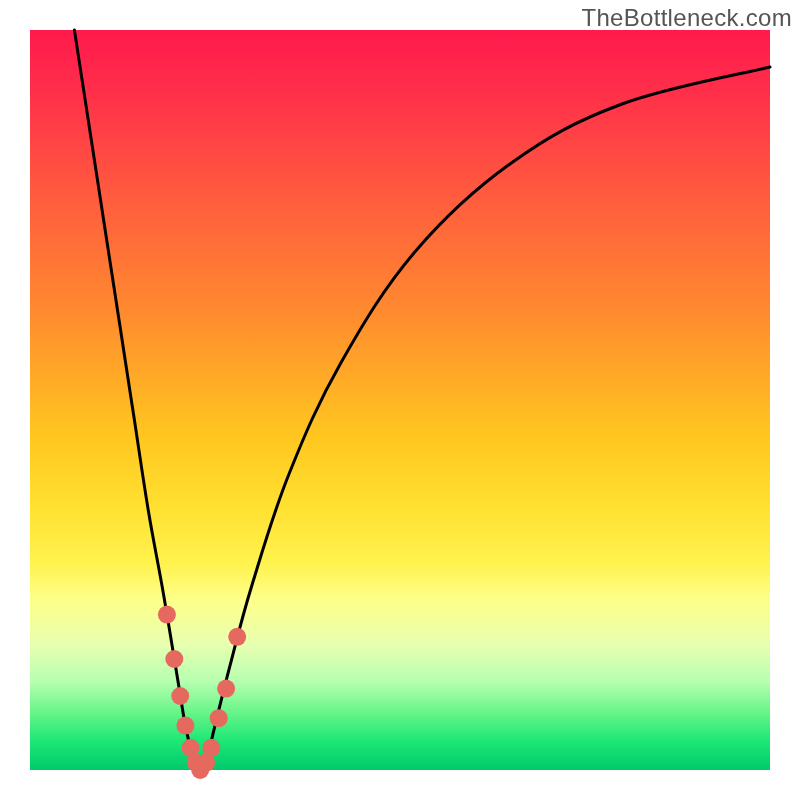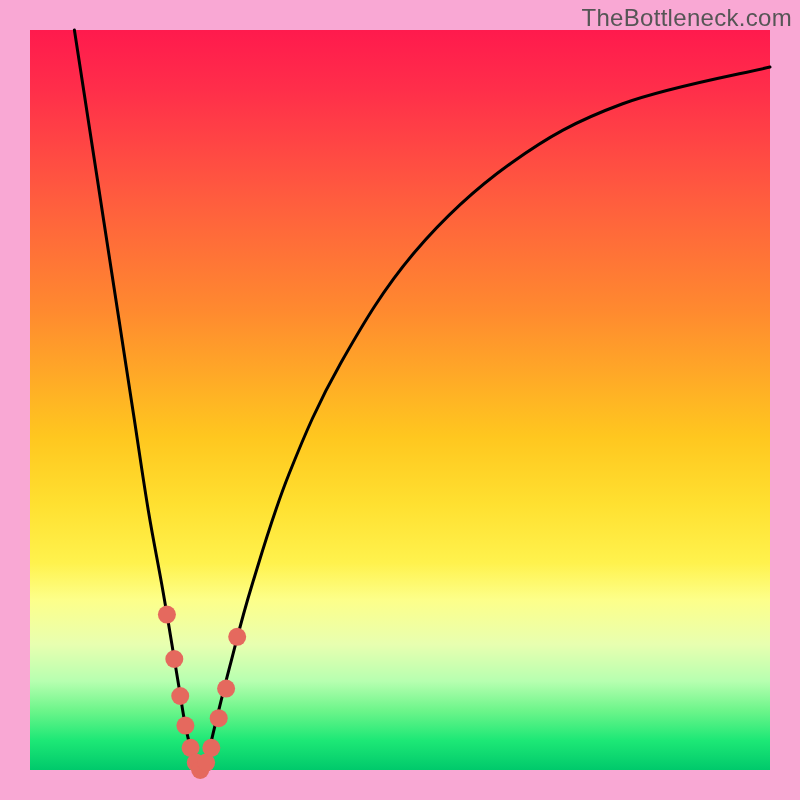--- a/index.html
+++ b/index.html
@@ -8,21 +8,21 @@
     width: 800px;
     height: 800px;
     overflow: hidden;
     background: #000;
     font-family: Arial, Helvetica, sans-serif;
   }
   .outer {
     position: relative;
     width: 800px;
     height: 800px;
-    background: #f9a8d4;
+    background: #ffffff;
   }
   .plot {
     position: absolute;
     left: 30px;
     top: 30px;
     width: 740px;
     height: 740px;
     background: linear-gradient(to bottom,
       #ff1a4d 0%,
       #ff2e4a 8%,

